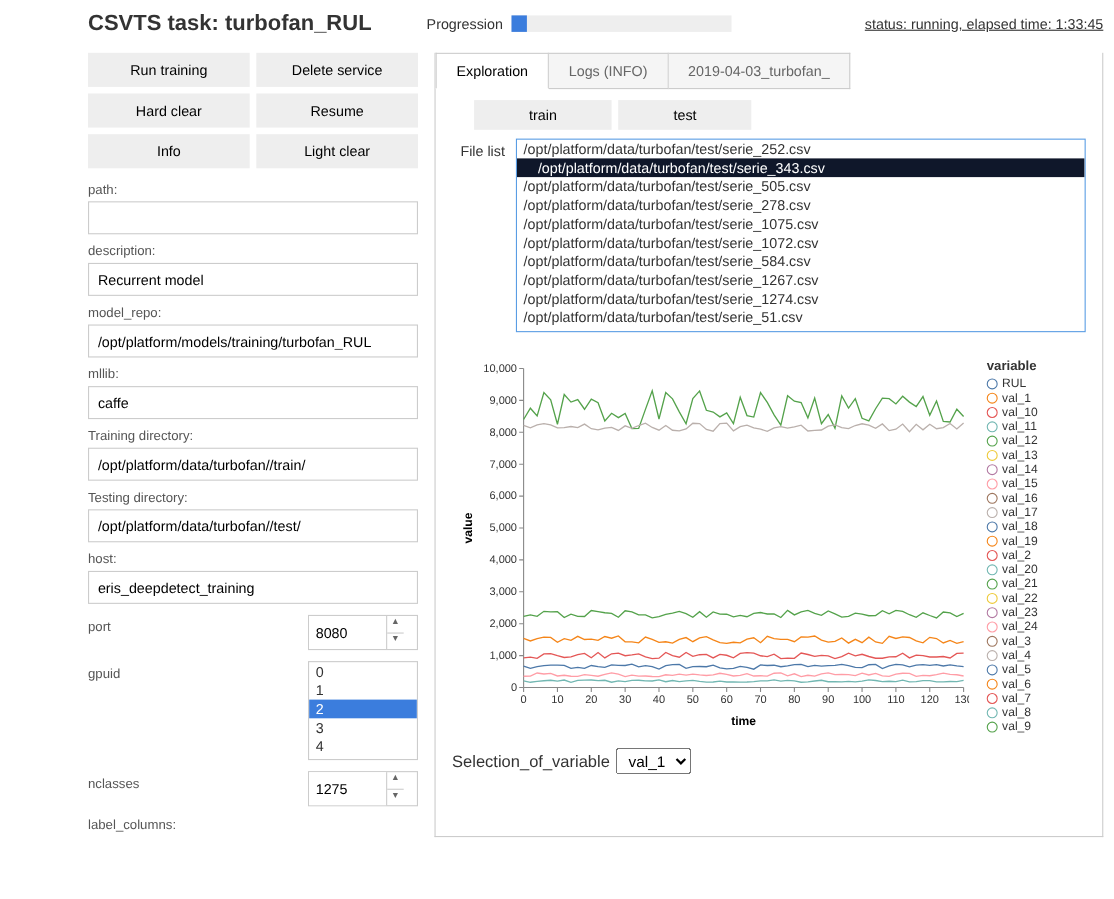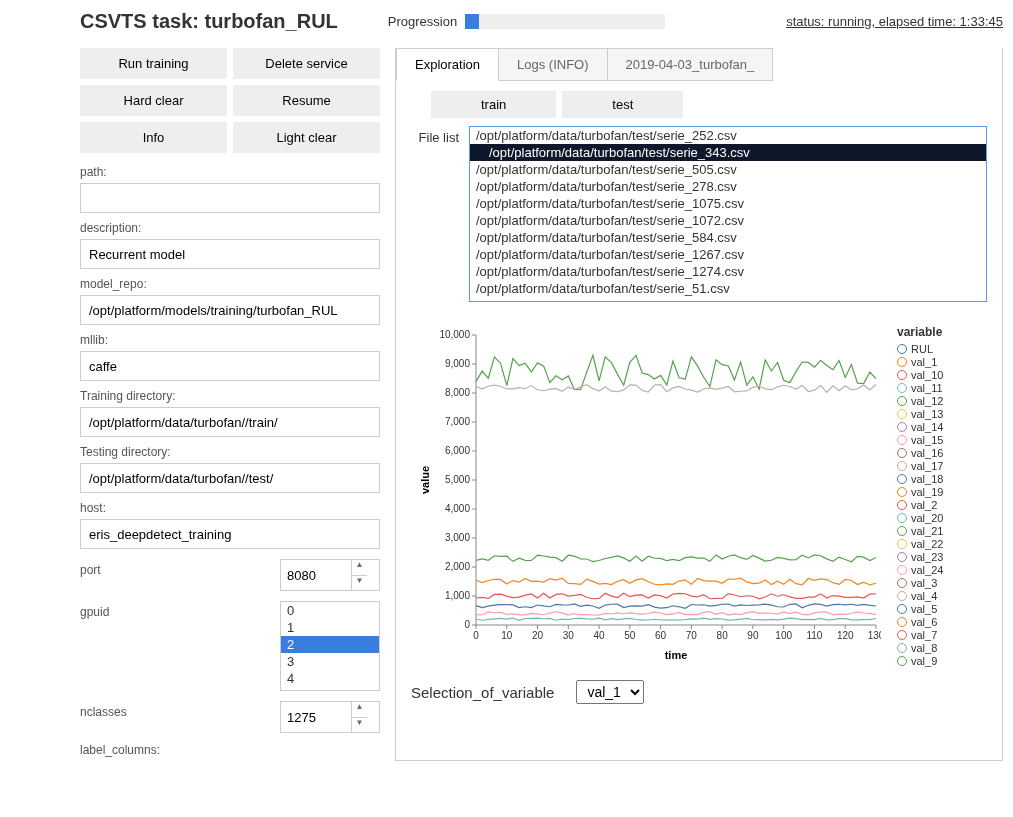--- a/index.html
+++ b/index.html
@@ -231,21 +231,21 @@
   .swatch {
     width: 10px; height: 10px;
     border-radius: 50%;
     border: 1.5px solid;
     background: #fff;
     flex-shrink: 0;
   }
   .sel-row {
     display: flex;
     align-items: center;
-    gap: 22px;
+    gap: 6px;
     margin-top: 12px;
     font-size: 15px;
   }
   .sel-row select {
     font-size: 14px;
     padding: 2px 6px;
   }
 </style>
 </head>
 <body>

